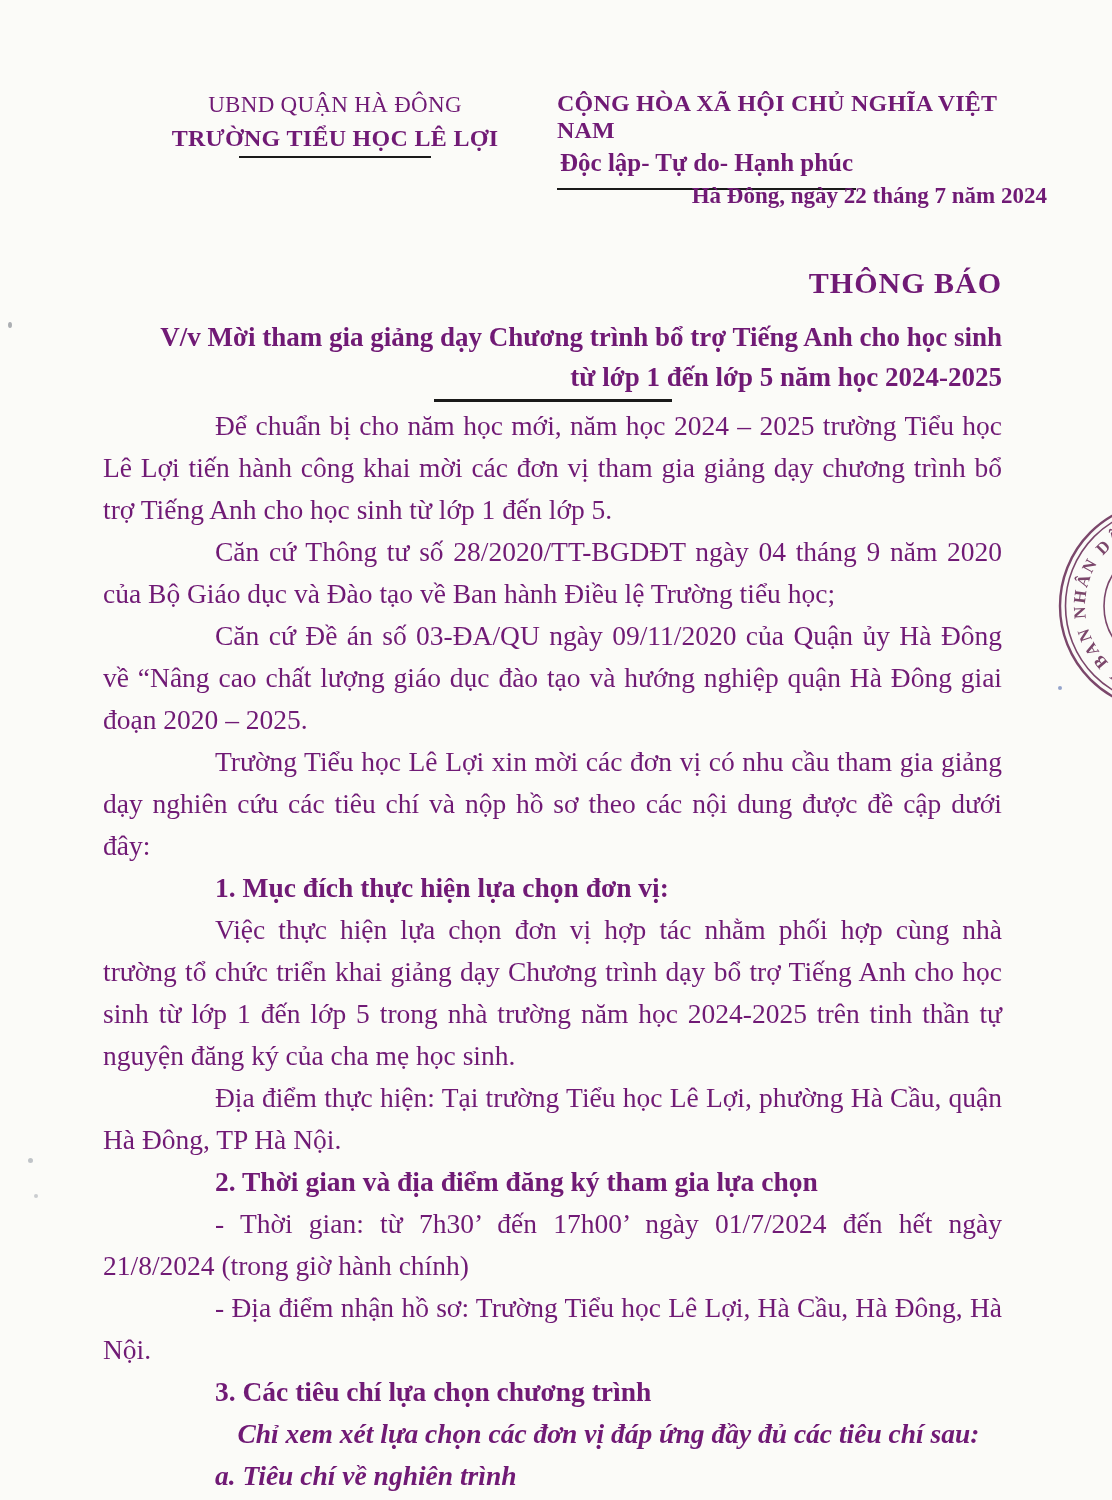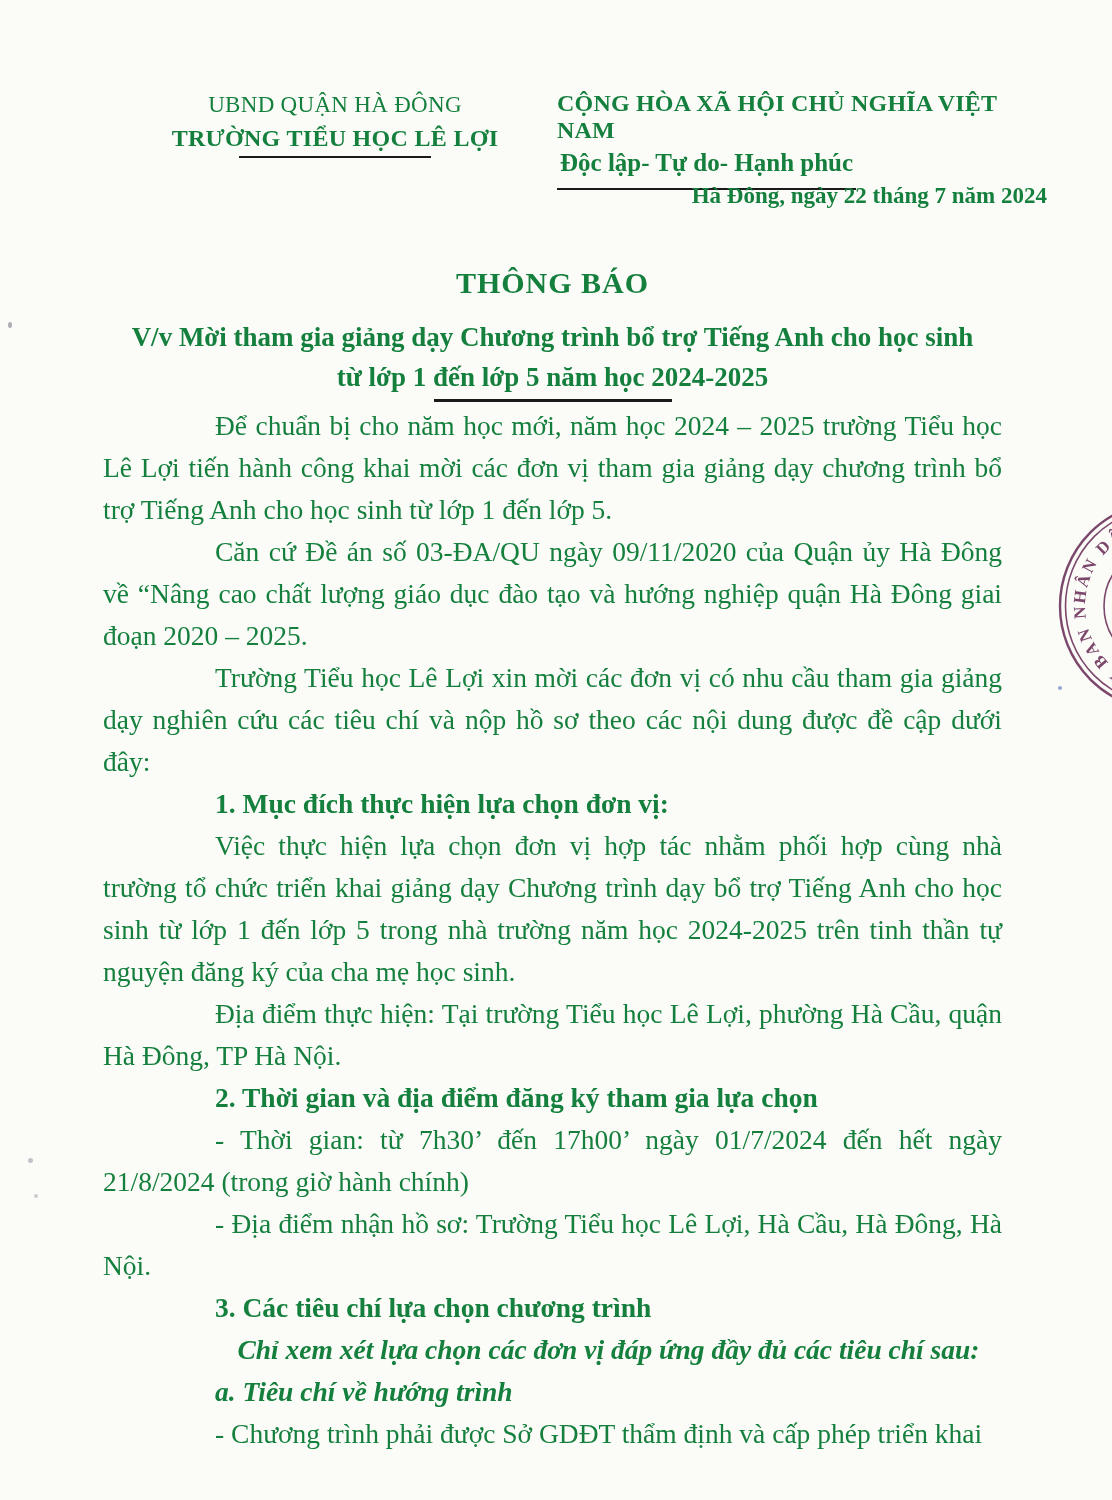--- a/index.html
+++ b/index.html
@@ -3,21 +3,21 @@
 <meta charset="utf-8">
 <style>
   html, body { margin: 0; padding: 0; background: #e8e8e8; }
   .page {
     position: relative;
     width: 1112px;
     height: 1500px;
     margin: 0 auto;
     background: #fbfbf8;
     overflow: hidden;
-    color: #15803d;
+    color: #701a75;
     font-family: "Liberation Serif", "DejaVu Serif", serif;
   }
 
   
   .hcol-left {
     position: absolute;
     top: 92px; left: 135px; width: 400px;
     text-align: center;
   }
   .issuer-line1 { font-size: 23px; letter-spacing: 0.3px; }
@@ -39,21 +39,21 @@
     position: absolute;
     top: 183px; left: 557px; width: 490px;
     text-align: right;
     font-size: 23px; font-weight: bold;
   }
 
   
   .title-block {
     position: absolute;
     top: 266px; left: 103px; width: 899px;
-    text-align: center;
+    text-align: right;
   }
   .doc-title { font-size: 30px; font-weight: bold; letter-spacing: 1px; }
   .doc-subtitle { font-size: 27px; font-weight: bold; line-height: 40px; }
   .doc-subtitle.first { margin-top: 17px; }
   .subtitle-rule { width: 238px; border-top: 3px solid #1a1a1a; margin: 2px auto 0; }
 
   
   .body-block {
     position: absolute;
     top: 405px; left: 103px; width: 899px;
@@ -100,31 +100,32 @@
 
   <div class="title-block">
     <div class="doc-title">THÔNG BÁO</div>
     <div class="doc-subtitle first">V/v Mời tham gia giảng dạy Chương trình bổ trợ Tiếng Anh cho học sinh</div>
     <div class="doc-subtitle">từ lớp 1 đến lớp 5 năm học 2024-2025</div>
     <div class="subtitle-rule"></div>
   </div>
 
   <div class="body-block">
     <p class="normal">Để chuẩn bị cho năm học mới, năm học 2024 – 2025 trường Tiểu học Lê Lợi tiến hành công khai mời các đơn vị tham gia giảng dạy chương trình bổ trợ Tiếng Anh cho học sinh từ lớp 1 đến lớp 5.</p>
+    <p class="normal">Căn cứ Thông tư số 28/2020/TT-BGDĐT ngày 04 tháng 9 năm 2020 của Bộ Giáo dục và Đào tạo về Ban hành Điều lệ Trường tiểu học;</p>
     <p class="normal">Căn cứ Đề án số 03-ĐA/QU ngày 09/11/2020 của Quận ủy Hà Đông về “Nâng cao chất lượng giáo dục đào tạo và hướng nghiệp quận Hà Đông giai đoạn 2020 – 2025.</p>
     <p class="normal">Trường Tiểu học Lê Lợi xin mời các đơn vị có nhu cầu tham gia giảng dạy nghiên cứu các tiêu chí và nộp hồ sơ theo các nội dung được đề cập dưới đây:</p>
     <p class="heading">1. Mục đích thực hiện lựa chọn đơn vị:</p>
     <p class="normal">Việc thực hiện lựa chọn đơn vị hợp tác nhằm phối hợp cùng nhà trường tổ chức triển khai giảng dạy Chương trình dạy bổ trợ Tiếng Anh cho học sinh từ lớp 1 đến lớp 5 trong nhà trường năm học 2024-2025 trên tinh thần tự nguyện đăng ký của cha mẹ học sinh.</p>
     <p class="normal">Địa điểm thực hiện: Tại trường Tiểu học Lê Lợi, phường Hà Cầu, quận Hà Đông, TP Hà Nội.</p>
     <p class="heading">2. Thời gian và địa điểm đăng ký tham gia lựa chọn</p>
     <p class="normal">- Thời gian: từ 7h30’ đến 17h00’ ngày 01/7/2024 đến hết ngày 21/8/2024 (trong giờ hành chính)</p>
     <p class="normal">- Địa điểm nhận hồ sơ: Trường Tiểu học Lê Lợi, Hà Cầu, Hà Đông, Hà Nội.</p>
     <p class="heading">3. Các tiêu chí lựa chọn chương trình</p>
     <p class="italic-note">Chỉ xem xét lựa chọn các đơn vị đáp ứng đầy đủ các tiêu chí sau:</p>
-    <p class="subheading-italic">a. Tiêu chí về hướng trình</p>
+    <p class="subheading-italic">a. Tiêu chí về nghiên trình</p>
     <p class="normal">- Chương trình phải được Sở GDĐT thẩm định và cấp phép triển khai</p>
   </div>
 
   <svg class="stamp" viewBox="0 0 240 240" xmlns="http://www.w3.org/2000/svg">
     <circle cx="120" cy="120" r="104" fill="none" stroke="#6a2f58" stroke-width="2.4"></circle>
     <circle cx="120" cy="120" r="98.5" fill="none" stroke="#6a2f58" stroke-width="1.6"></circle>
     <circle cx="120" cy="120" r="60" fill="none" stroke="#6a2f58" stroke-width="1.6"></circle>
     <defs>
       <path id="stamp-arc" d="M 120 199 A 79 79 0 0 1 120 41" fill="none"></path>
     </defs>

